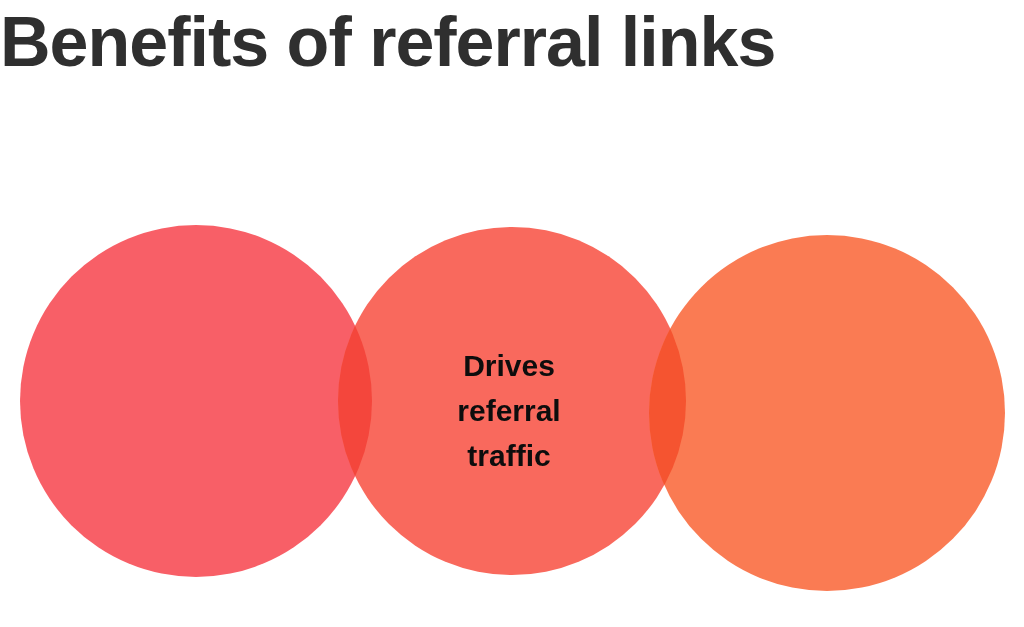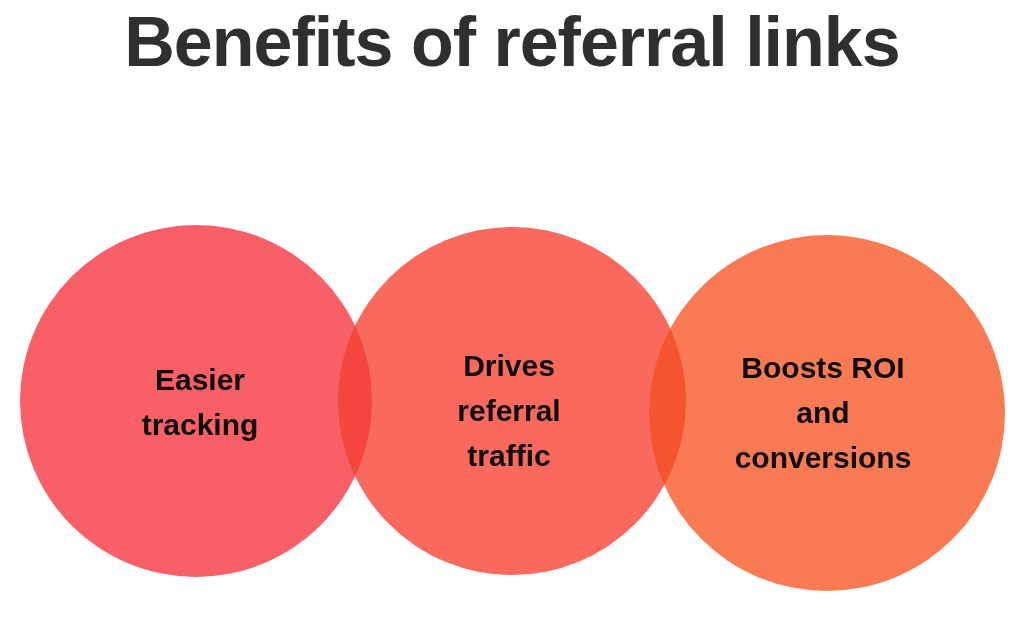--- a/index.html
+++ b/index.html
@@ -13,21 +13,20 @@
     height: 627px;
     background: #ffffff;
     overflow: hidden;
     font-family: "Liberation Sans", sans-serif;
   }
   .page-title {
     position: absolute;
     top: 2px;
     left: 0;
     right: 0;
-    text-align: center;
     font-size: 70px;
     font-weight: 600;
     letter-spacing: -1px;
     color: #2f2f2f;
     font-family: "Liberation Sans", sans-serif;
   }
   .venn-svg {
     position: absolute;
     left: 0;
     top: 0;
@@ -72,24 +71,19 @@
 
     <g clip-path="url(#clip-left-circle)">
       <circle cx="512" cy="401" r="174" fill="#f4463c"></circle>
     </g>
 
     <g clip-path="url(#clip-right-circle)">
       <circle cx="512" cy="401" r="174" fill="#f55430"></circle>
     </g>
   </svg>
 
-  <div class="circle-label label-1">Easier
-tracking</div>
 
   <div class="circle-label label-2">Drives
 referral
 traffic</div>
 
-  <div class="circle-label label-3">Boosts ROI
-and
-conversions</div>
 
 </div>
 
 </body></html>

